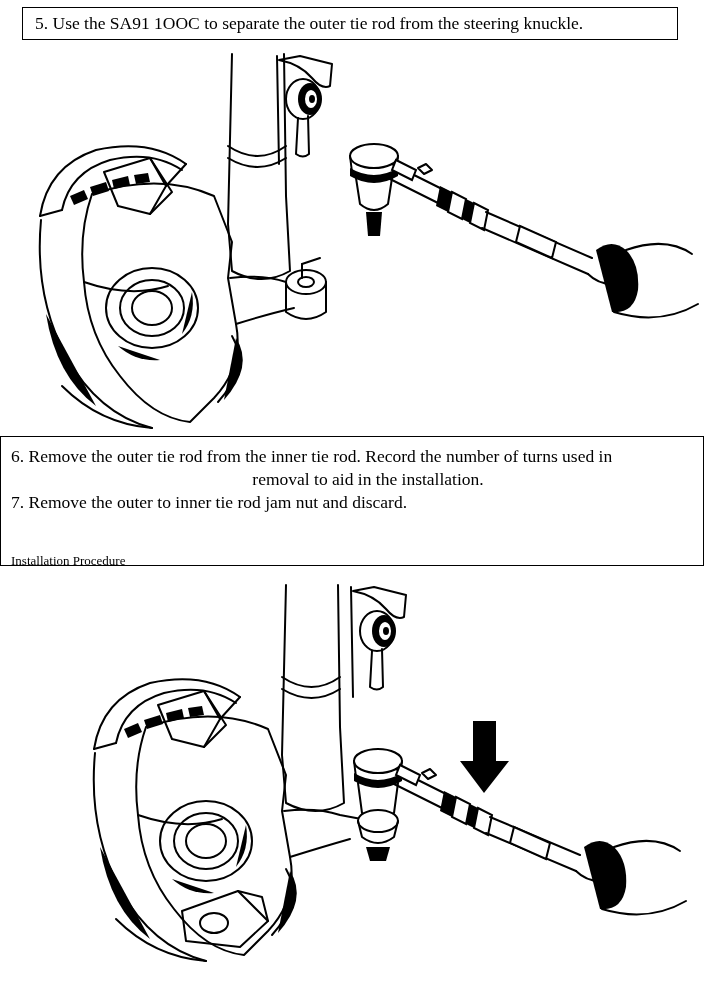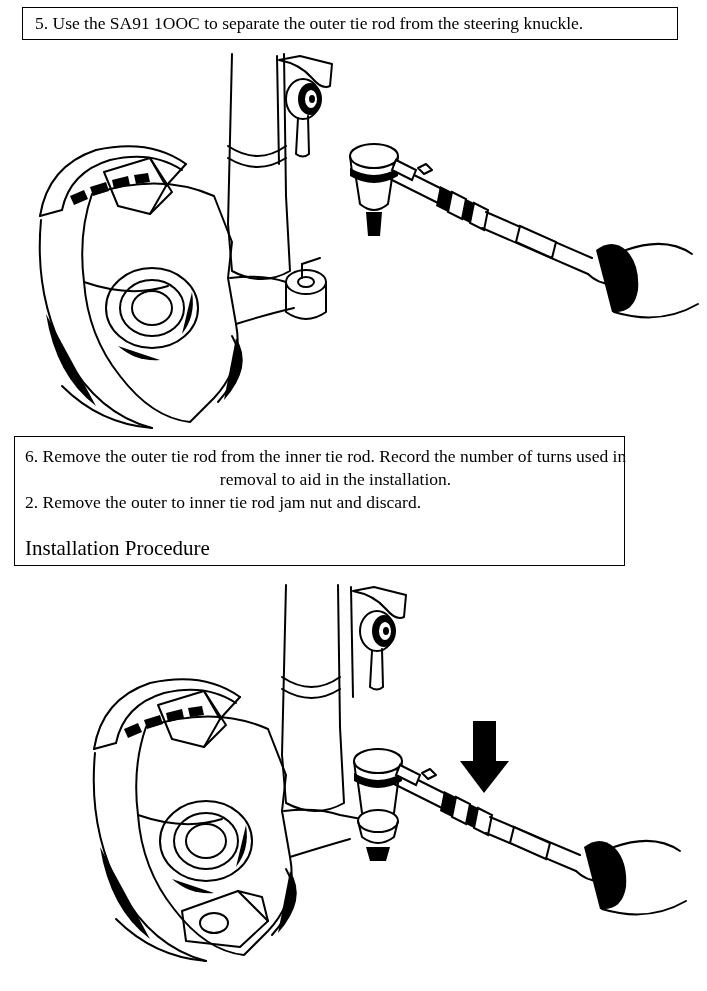--- a/index.html
+++ b/index.html
@@ -23,35 +23,36 @@
     box-sizing: border-box;
     border: 1px solid #000000;
     background: #ffffff;
   }
   #step5-box {
     left: 22px; top: 7px;
     width: 656px; height: 33px;
     padding: 4px 12px 0 12px;
   }
   #steps67-box {
-    left: 14px; top: 436px;
-    width: 611px; height: 130px;
+    left: 0; top: 436px;
+    width: 704px; height: 130px;
     padding: 8px 0 0 10px;
   }
   .step-line {
     font-size: 17.5px;
     line-height: 23px;
     white-space: pre;
   }
   .step-indent { padding-left: 22px; text-align: center; }
   .blank-line { height: 23px; }
   .section-head {
-    font-size: 21px;
+    font-size: 13px;
     line-height: 23px;
     white-space: pre;
+    margin-top: 12px;
   }
 
   
   .figure {
     position: absolute;
     overflow: visible;
   }
   #figure-1 { left: 0px; top: 46px; width: 707px; height: 385px; }
   #figure-2 { left: 0px; top: 575px; width: 707px; height: 416px; }
   .figure svg { display: block; }
@@ -191,21 +192,21 @@
         <path class="ln" d="M614 266 Q660 280 698 258"></path>
         <path class="ln" d="M588 228 Q598 238 612 238"></path>
       </g>
 
     </svg>
   </div>
 
   <div class="textbox" id="steps67-box">
     <div class="step-line">6. Remove the outer tie rod from the inner tie rod. Record the number of turns used in</div>
     <div class="step-line step-indent">removal to aid in the installation.</div>
-    <div class="step-line">2. Remove the outer to inner tie rod jam nut and discard.</div>
+    <div class="step-line">7. Remove the outer to inner tie rod jam nut and discard.</div>
     <div class="blank-line"></div>
     <div class="section-head">Installation Procedure</div>
   </div>
 
   <div class="figure" id="figure-2">
     <svg width="707" height="416" viewBox="0 0 707 416" xmlns="http://www.w3.org/2000/svg">
 
       <g>
         <path class="ln" d="M286 10 L282 180 L286 228 Q316 244 344 228 L340 152 L338 10"></path>
         <path class="ln" d="M282 114 Q312 132 340 114"></path>

